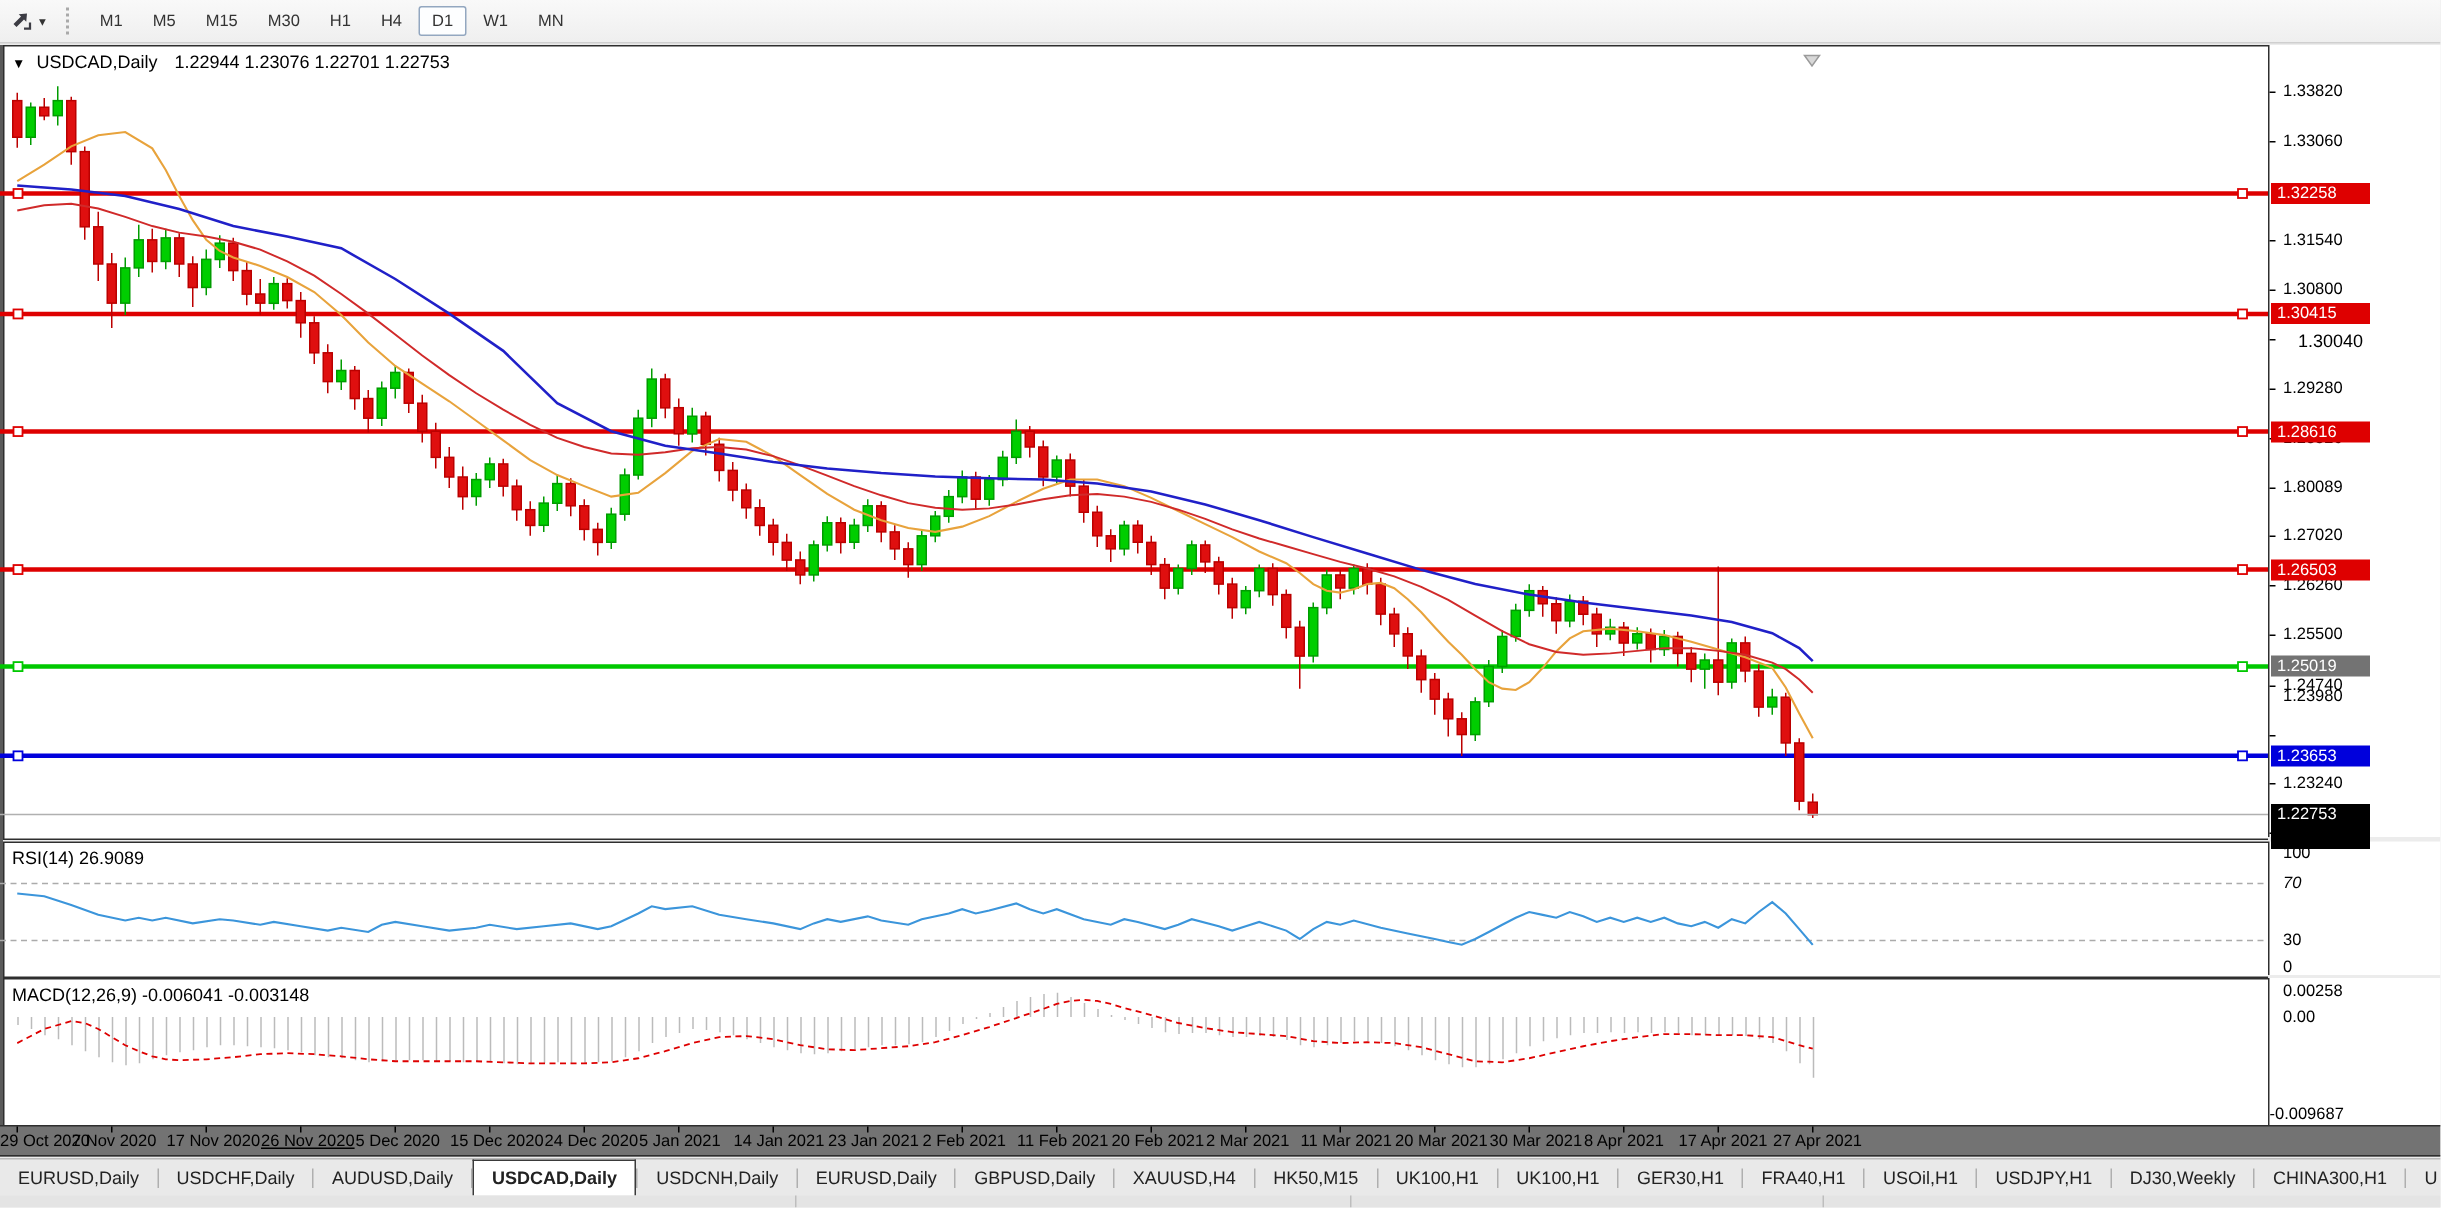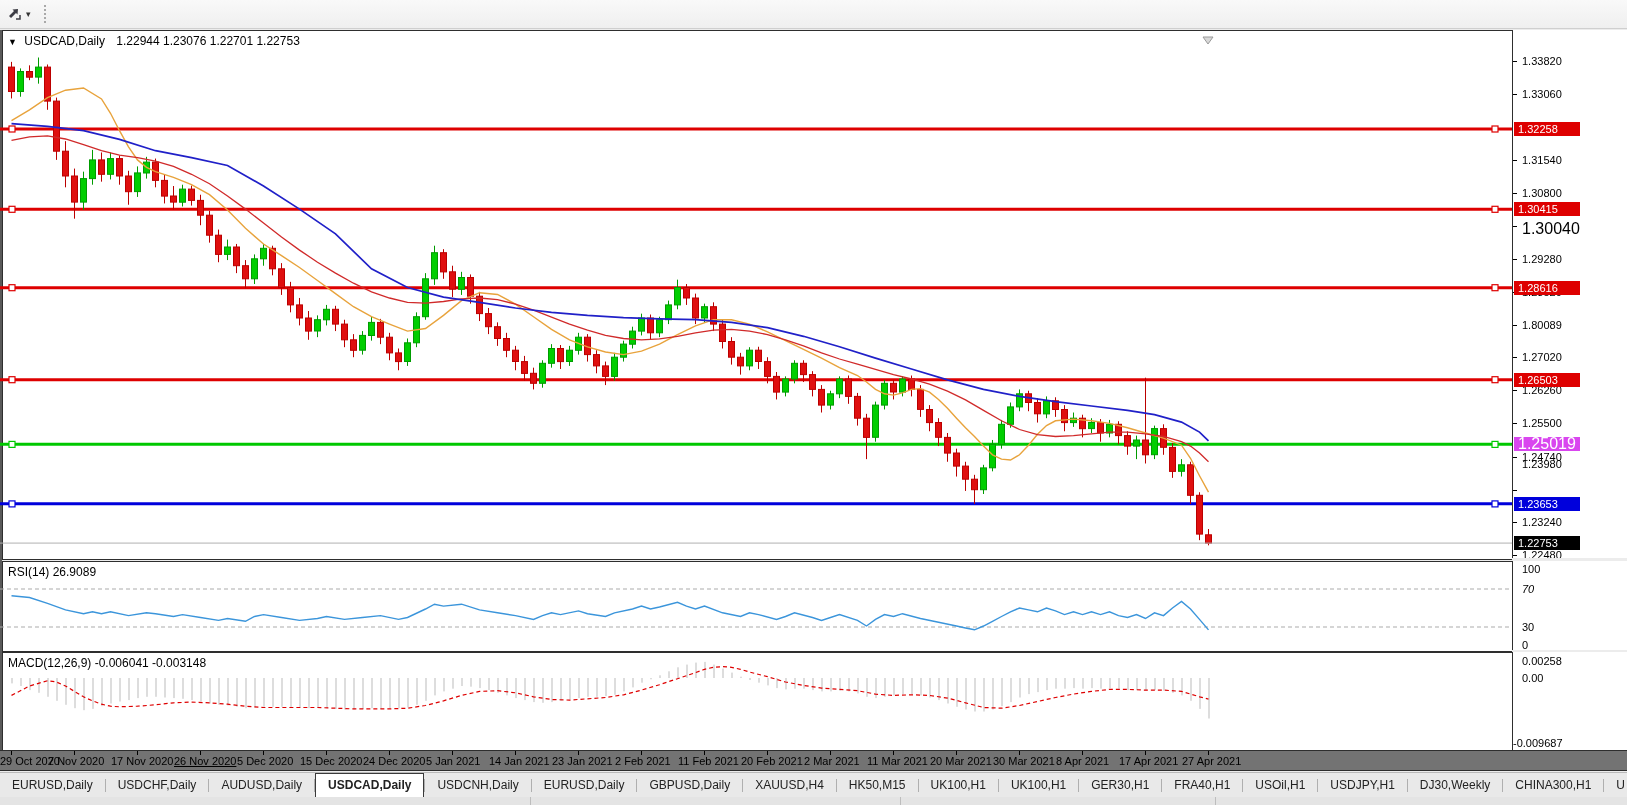--- a/index.html
+++ b/index.html
@@ -46,20 +46,31 @@
 
   <div id="toolbar">
     <span id="cursor-tool">
       <svg width="16" height="16" viewBox="0 0 16 16" style="position:static">
         <path d="M2 10 L7 5 L5.5 3.5 L11 3 L10.5 8.5 L9 7 L4 12 Z" fill="#3C3C44"></path>
         <path d="M9 13 L13 13 L13 9" stroke="#3C3C44" stroke-width="1.5" fill="none"></path>
       </svg>
       <span id="caret">▾</span>
     </span>
     <span class="grip"></span>
+    <span id="tf-group" style="display:flex;align-items:center;">
+        <button class="tf">M1</button>
+        <button class="tf">M5</button>
+        <button class="tf">M15</button>
+        <button class="tf">M30</button>
+        <button class="tf">H1</button>
+        <button class="tf">H4</button>
+        <button class="tf active">D1</button>
+        <button class="tf">W1</button>
+        <button class="tf">MN</button>
+      </span>
   </div>
 
   <div id="left-frame"></div>
   <div id="main-panel" class="panel"></div>
   <div id="rsi-panel" class="panel"></div>
   <div id="macd-panel" class="panel"></div>
 
   <div id="chart-title">
     <span style="font-size:9px;">▼</span>
     <span style="margin-left:4px;">USDCAD,Daily</span>
@@ -509,21 +520,21 @@
   <div id="axis-col">
       <div style="position: absolute; left: 0px; top: 31px; width: 4px; height: 1px; background: rgb(0, 0, 0);"></div>
       <div style="position: absolute; left: 9px; top: 25px; font-size: 11px; color: rgb(0, 0, 0); white-space: nowrap;">1.33820</div>
       <div style="position: absolute; left: 0px; top: 64px; width: 4px; height: 1px; background: rgb(0, 0, 0);"></div>
       <div style="position: absolute; left: 9px; top: 58px; font-size: 11px; color: rgb(0, 0, 0); white-space: nowrap;">1.33060</div>
       <div style="position: absolute; left: 0px; top: 130px; width: 4px; height: 1px; background: rgb(0, 0, 0);"></div>
       <div style="position: absolute; left: 9px; top: 124px; font-size: 11px; color: rgb(0, 0, 0); white-space: nowrap;">1.31540</div>
       <div style="position: absolute; left: 0px; top: 163px; width: 4px; height: 1px; background: rgb(0, 0, 0);"></div>
       <div style="position: absolute; left: 9px; top: 157px; font-size: 11px; color: rgb(0, 0, 0); white-space: nowrap;">1.30800</div>
       <div style="position: absolute; left: 0px; top: 196px; width: 4px; height: 1px; background: rgb(0, 0, 0);"></div>
-      <div style="position: absolute; left: 9px; top: 190px; font-size: 16px; color: rgb(0, 0, 0); white-space: nowrap;">1.30040</div>
+      <div style="position: absolute; left: 19px; top: 190px; font-size: 12px; color: rgb(0, 0, 0); white-space: nowrap;">1.30040</div>
       <div style="position: absolute; left: 0px; top: 229px; width: 4px; height: 1px; background: rgb(0, 0, 0);"></div>
       <div style="position: absolute; left: 9px; top: 223px; font-size: 11px; color: rgb(0, 0, 0); white-space: nowrap;">1.29280</div>
       <div style="position: absolute; left: 0px; top: 262px; width: 4px; height: 1px; background: rgb(0, 0, 0);"></div>
       <div style="position: absolute; left: 9px; top: 256px; font-size: 11px; color: rgb(0, 0, 0); white-space: nowrap;">1.28520</div>
       <div style="position: absolute; left: 0px; top: 295px; width: 4px; height: 1px; background: rgb(0, 0, 0);"></div>
       <div style="position: absolute; left: 9px; top: 289px; font-size: 11px; color: rgb(0, 0, 0); white-space: nowrap;">1.80089</div>
       <div style="position: absolute; left: 0px; top: 327px; width: 4px; height: 1px; background: rgb(0, 0, 0);"></div>
       <div style="position: absolute; left: 9px; top: 321px; font-size: 11px; color: rgb(0, 0, 0); white-space: nowrap;">1.27020</div>
       <div style="position: absolute; left: 0px; top: 360px; width: 4px; height: 1px; background: rgb(0, 0, 0);"></div>
       <div style="position: absolute; left: 9px; top: 354px; font-size: 11px; color: rgb(0, 0, 0); white-space: nowrap;">1.26260</div>
@@ -534,23 +545,23 @@
       <div style="position: absolute; left: 0px; top: 460px; width: 4px; height: 1px; background: rgb(0, 0, 0);"></div>
       <div style="position: absolute; left: 9px; top: 428px; font-size: 11px; color: rgb(0, 0, 0); white-space: nowrap;">1.23980</div>
       <div style="position: absolute; left: 0px; top: 492px; width: 4px; height: 1px; background: rgb(0, 0, 0);"></div>
       <div style="position: absolute; left: 9px; top: 486px; font-size: 11px; color: rgb(0, 0, 0); white-space: nowrap;">1.23240</div>
       <div style="position: absolute; left: 0px; top: 525px; width: 4px; height: 1px; background: rgb(0, 0, 0);"></div>
       <div style="position: absolute; left: 9px; top: 519px; font-size: 11px; color: rgb(0, 0, 0); white-space: nowrap;">1.22480</div>
       <div style="position: absolute; left: 1px; top: 92px; width: 62px; height: 14px; line-height: 14px; font-size: 11px; color: rgb(255, 255, 255); padding-left: 4px; background: rgb(222, 0, 0); z-index: 6;">1.32258</div>
       <div style="position: absolute; left: 1px; top: 172px; width: 62px; height: 14px; line-height: 14px; font-size: 11px; color: rgb(255, 255, 255); padding-left: 4px; background: rgb(222, 0, 0); z-index: 6;">1.30415</div>
       <div style="position: absolute; left: 1px; top: 251px; width: 62px; height: 14px; line-height: 14px; font-size: 11px; color: rgb(255, 255, 255); padding-left: 4px; background: rgb(222, 0, 0); z-index: 6;">1.28616</div>
       <div style="position: absolute; left: 1px; top: 343px; width: 62px; height: 14px; line-height: 14px; font-size: 11px; color: rgb(255, 255, 255); padding-left: 4px; background: rgb(222, 0, 0); z-index: 6;">1.26503</div>
-      <div style="position: absolute; left: 1px; top: 407px; width: 62px; height: 14px; line-height: 14px; font-size: 16px; color: rgb(255, 255, 255); padding-left: 4px; background: #d946ef; z-index: 6;">1.25019</div>
+      <div style="position: absolute; left: 1px; top: 407px; width: 62px; height: 14px; line-height: 14px; font-size: 11px; color: rgb(255, 255, 255); padding-left: 4px; background: #737373; z-index: 6;">1.25019</div>
       <div style="position: absolute; left: 1px; top: 467px; width: 62px; height: 14px; line-height: 14px; font-size: 11px; color: rgb(255, 255, 255); padding-left: 4px; background: rgb(0, 0, 220); z-index: 6;">1.23653</div>
-      <div style="position: absolute; left: 1px; top: 506px; width: 62px; height: 14px; line-height: 14px; font-size: 11px; color: rgb(255, 255, 255); padding-left: 4px; background: rgb(0, 0, 0); z-index: 7;">1.22753</div>
+      <div style="position: absolute; left: 1px; top: 506px; width: 62px; height: 30px; line-height: 14px; font-size: 11px; color: rgb(255, 255, 255); padding-left: 4px; background: rgb(0, 0, 0); z-index: 7;">1.22753</div>
       <div style="position: absolute; left: 0px; top: 533px; width: 4px; height: 1px;"></div>
       <div style="position: absolute; left: 9px; top: 533px; font-size: 11px; color: rgb(0, 0, 0);">100</div>
       <div style="position: absolute; left: 0px; top: 553px; width: 4px; height: 1px;"></div>
       <div style="position: absolute; left: 9px; top: 553px; font-size: 11px; color: rgb(0, 0, 0); font-style: italic;">70</div>
       <div style="position: absolute; left: 0px; top: 591px; width: 4px; height: 1px;"></div>
       <div style="position: absolute; left: 9px; top: 591px; font-size: 11px; color: rgb(0, 0, 0);">30</div>
       <div style="position: absolute; left: 0px; top: 609px; width: 4px; height: 1px;"></div>
       <div style="position: absolute; left: 9px; top: 609px; font-size: 11px; color: rgb(0, 0, 0);">0</div>
       <div style="position: absolute; left: 9px; top: 625px; font-size: 11px; color: rgb(0, 0, 0);">0.00258</div>
       <div style="position: absolute; left: 9px; top: 642px; font-size: 11px; color: rgb(0, 0, 0);">0.00</div>

